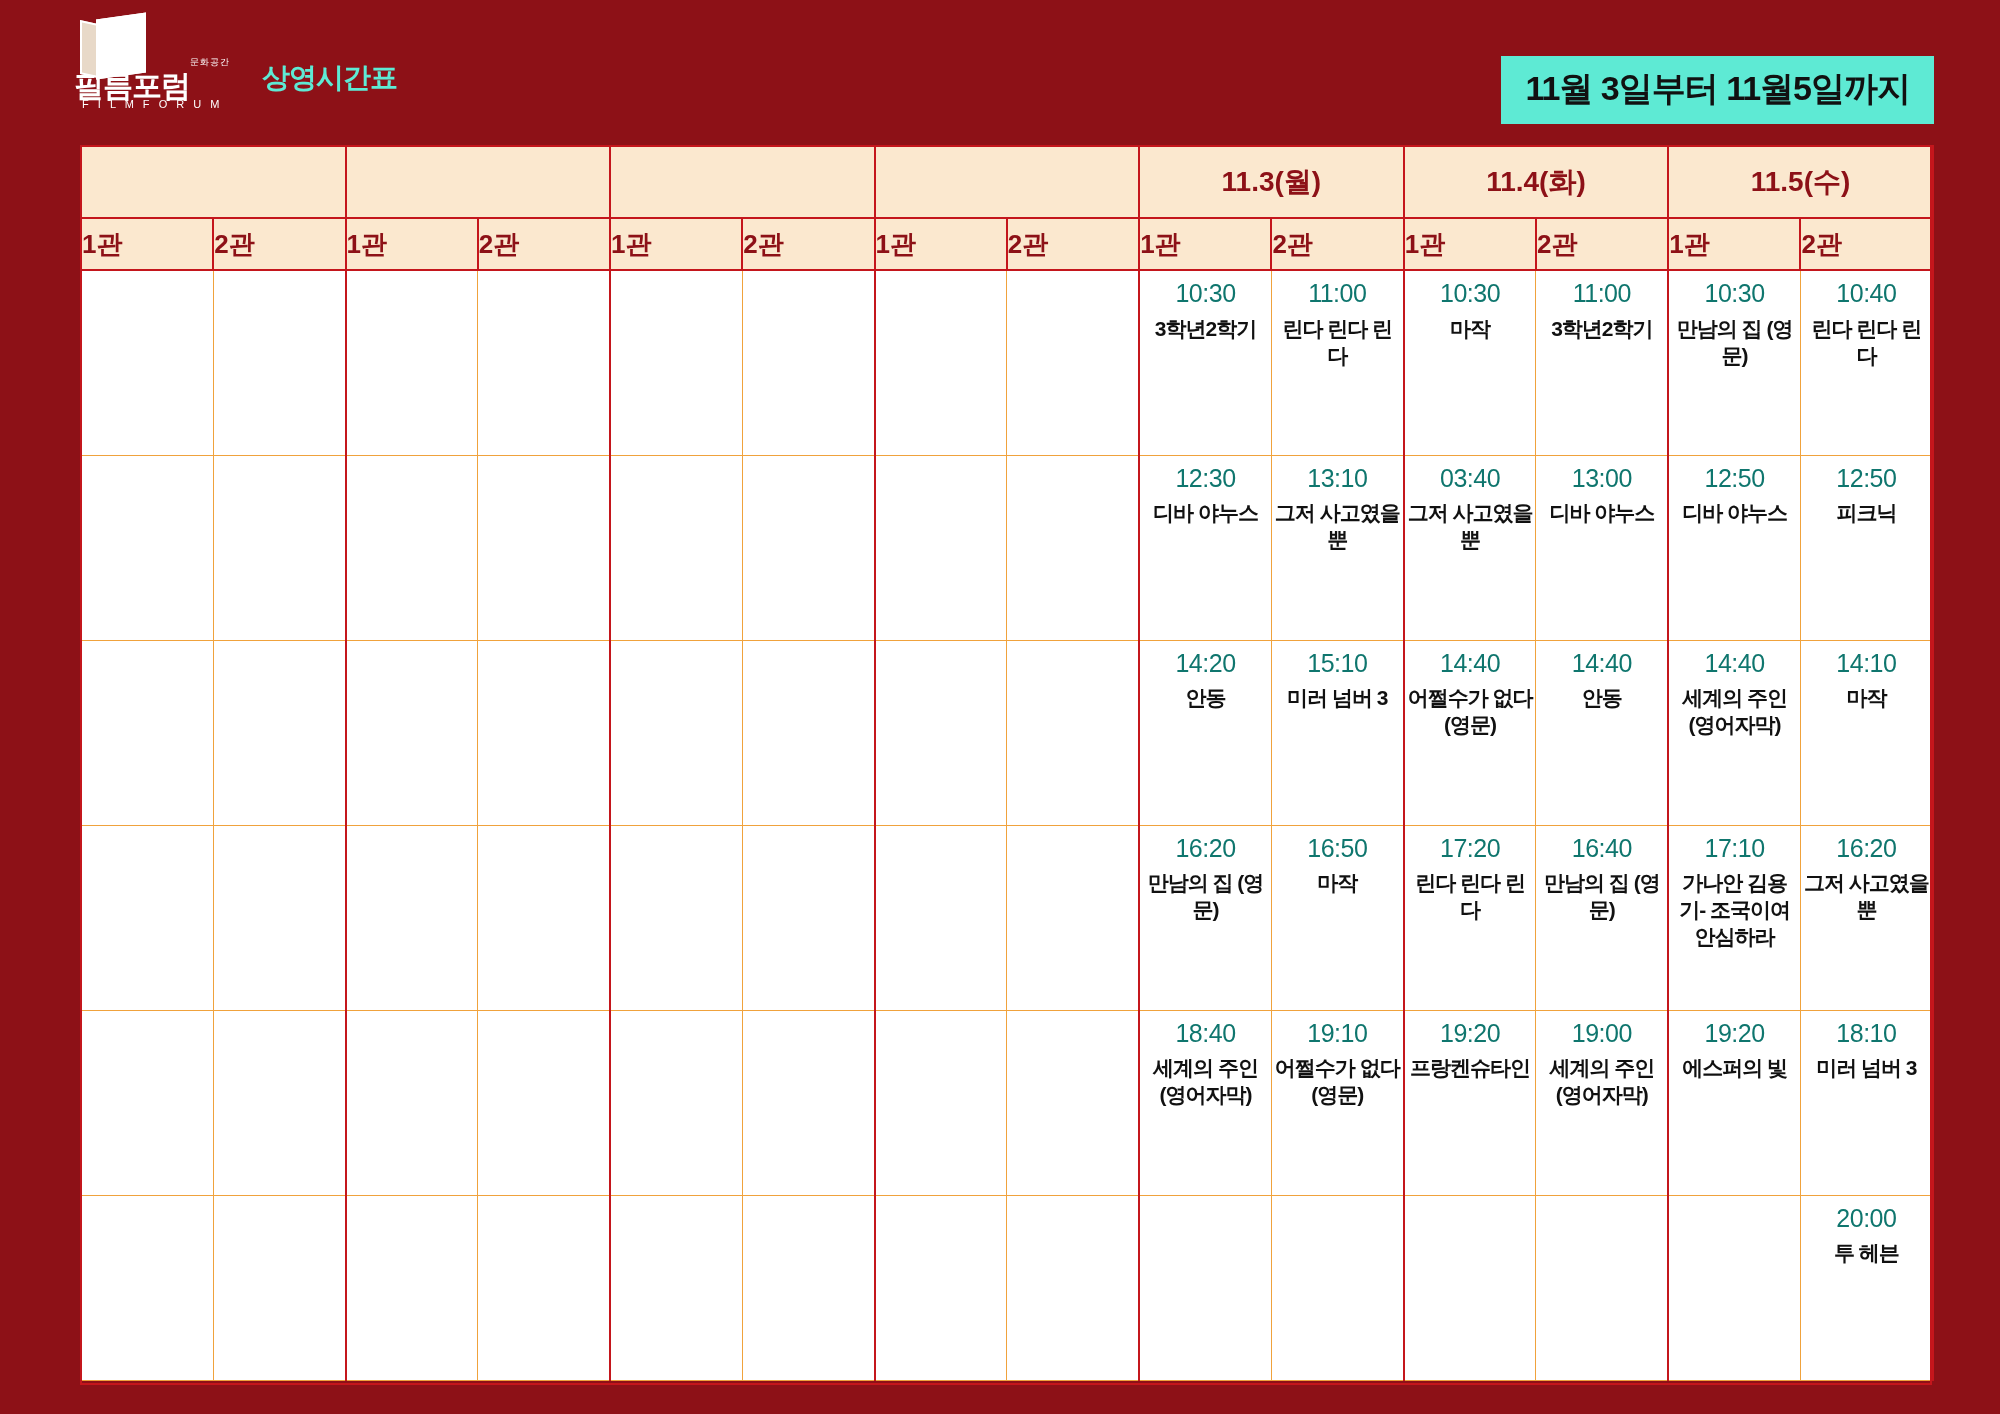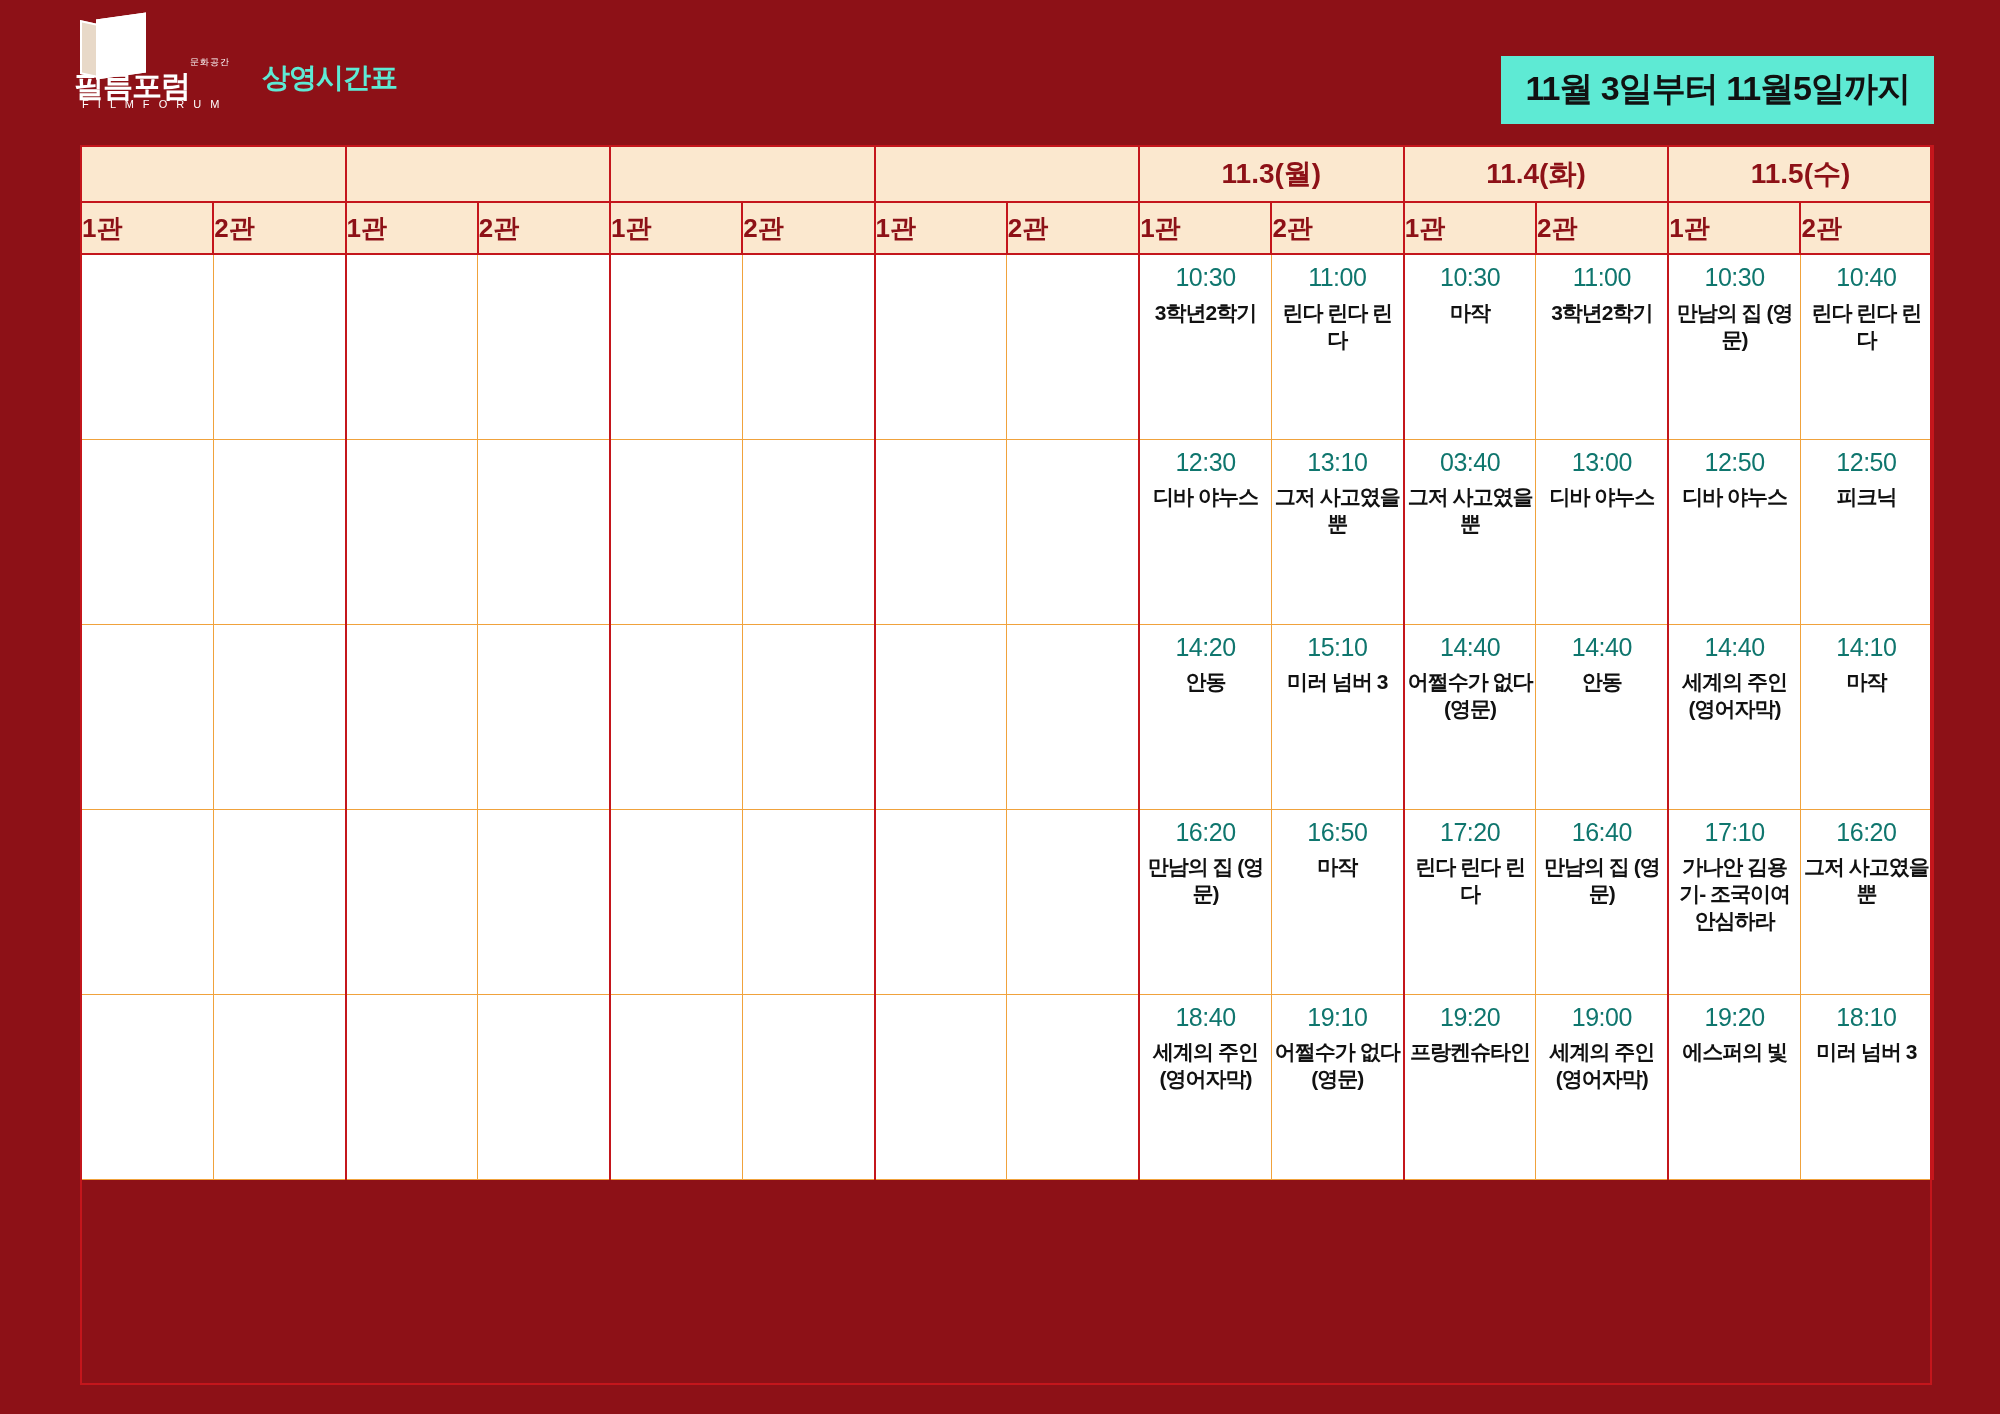--- a/index.html
+++ b/index.html
@@ -123,21 +123,21 @@
   
   tr.daterow td {
     height: 52px;
     background: #fbe8cf;
     border: 2px solid #c4161c;
     color: #8d1117;
     font-size: 28px;
     font-weight: bold;
     text-align: center;
     vertical-align: middle;
-    padding: 8px;
+    padding: 16px;
   }
   tr.daterow td.empty-date {
     background: #fbe8cf;
   }
   
   tr.hallrow td {
     height: 52px;
     background: #fbe8cf;
     border: 2px solid #c4161c;
     color: #8d1117;
@@ -413,18 +413,37 @@
             </td>
             <td class="vsep">
               <span class="cell-time">19:20</span>
               <span class="cell-title">에스퍼의 빛</span>
             </td>
             <td class="vsep-r">
               <span class="cell-time">18:10</span>
               <span class="cell-title">미러 넘버 3</span>
             </td>
           </tr>
+          <tr class="bodyrow" style="height: 185px;">
+            <td class="vsep"></td>
+            <td></td>
+            <td class="vsep"></td>
+            <td></td>
+            <td class="vsep"></td>
+            <td></td>
+            <td class="vsep"></td>
+            <td></td>
+            <td class="vsep"></td>
+            <td></td>
+            <td class="vsep"></td>
+            <td></td>
+            <td class="vsep"></td>
+            <td class="vsep-r">
+              <span class="cell-time">20:00</span>
+              <span class="cell-title">투 헤븐</span>
+            </td>
+          </tr>
         </tbody>
     </table>
   </div>
   <div class="outer-border"></div>
 
 </div>
 
 </body></html>

